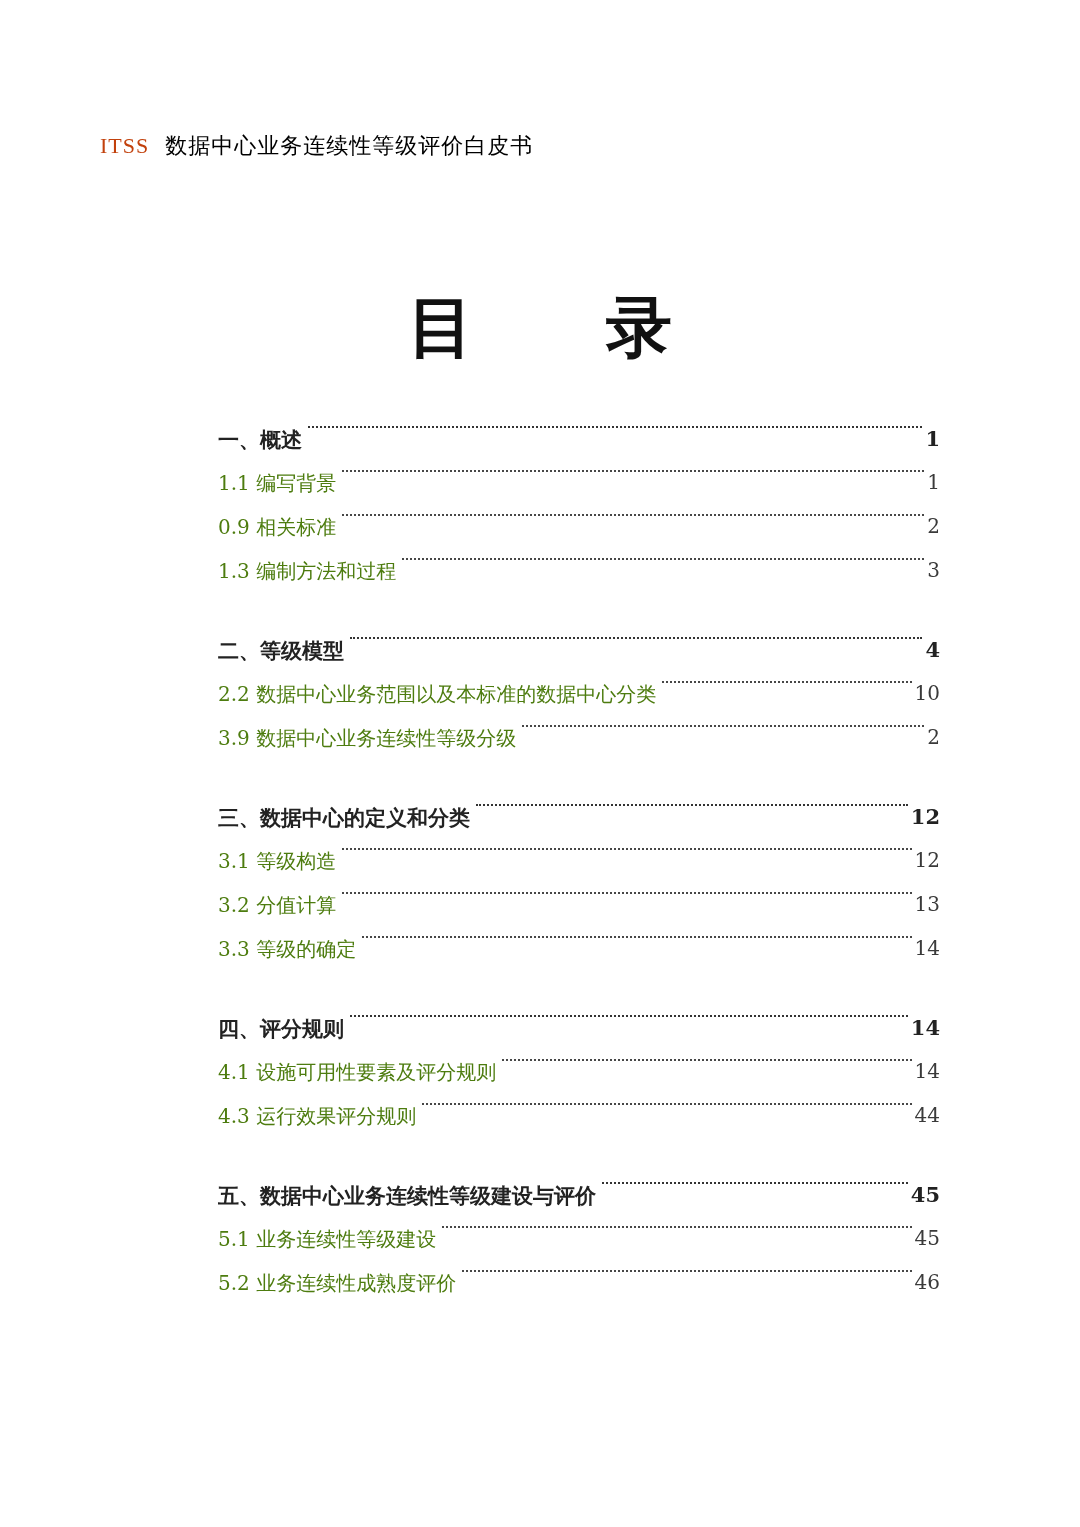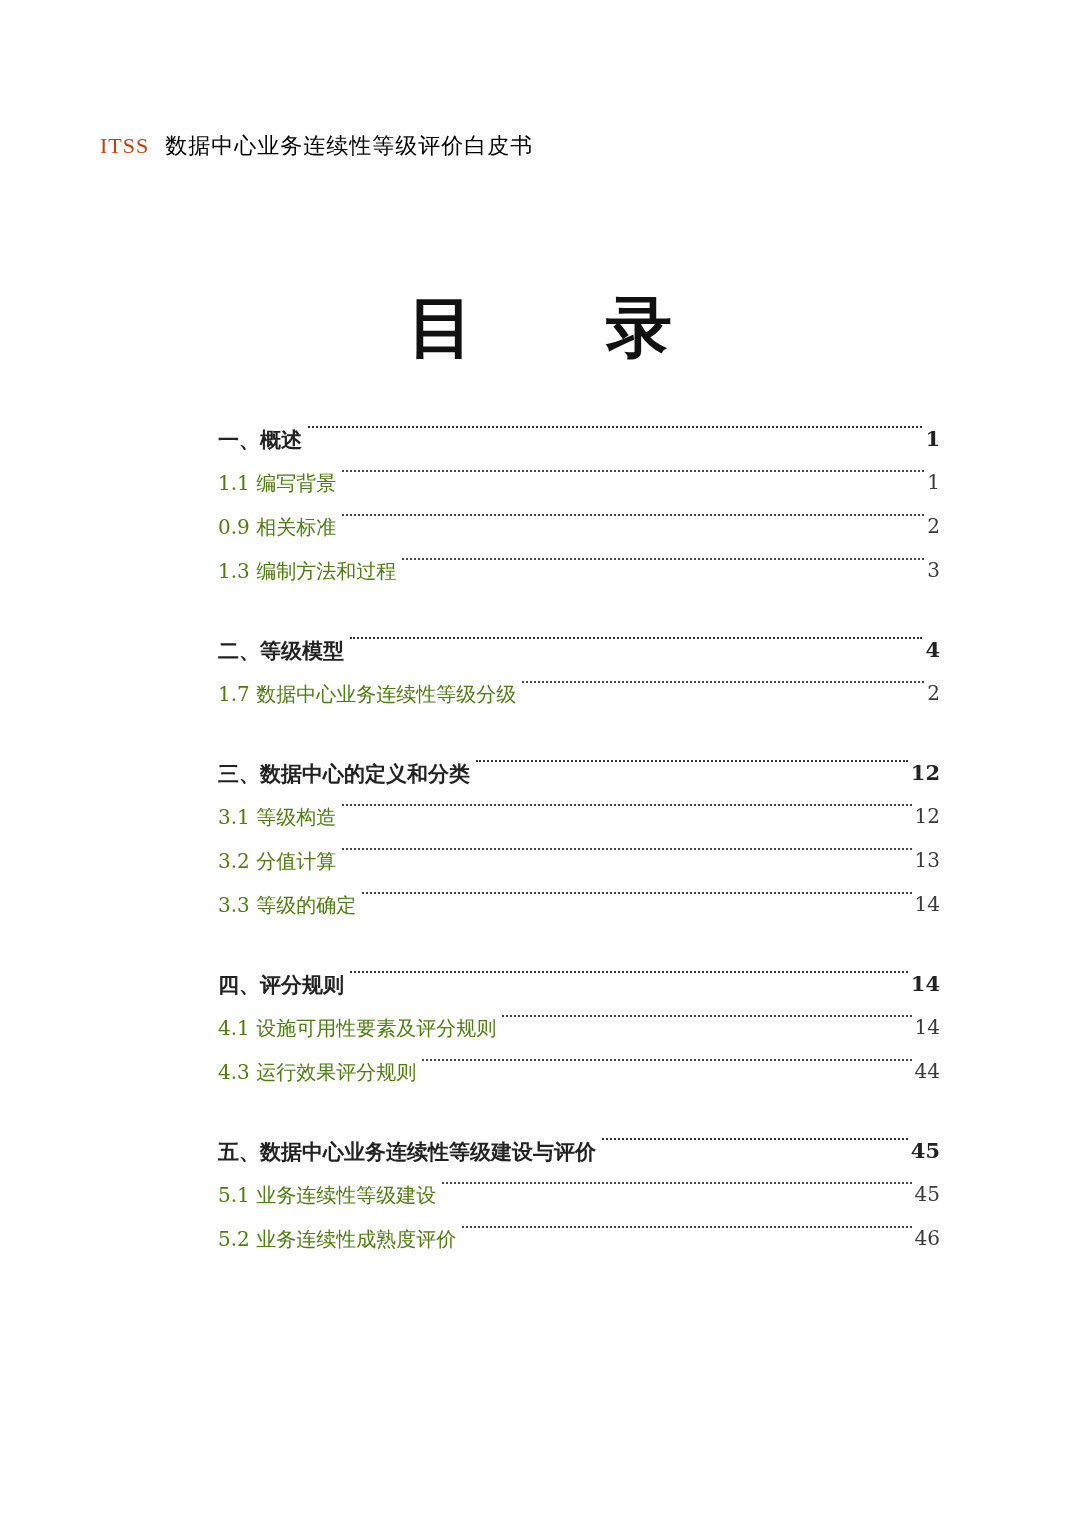--- a/index.html
+++ b/index.html
@@ -122,21 +122,26 @@
       </div>
     </div>
 
     <div class="toc-group">
       <div class="toc-row head">
         <span class="lbl">二、等级模型</span>
         <span class="leader"></span>
         <span class="pg">4</span>
       </div>
       <div class="toc-row">
-        <span class="lbl">1.7 数据中心业务连续性等级分级</span>
+        <span class="lbl">2.2 数据中心业务范围以及本标准的数据中心分类</span>
+        <span class="leader"></span>
+        <span class="pg">10</span>
+      </div>
+      <div class="toc-row">
+        <span class="lbl">3.9 数据中心业务连续性等级分级</span>
         <span class="leader"></span>
         <span class="pg">2</span>
       </div>
     </div>
 
     <div class="toc-group">
       <div class="toc-row head">
         <span class="lbl">三、数据中心的定义和分类</span>
         <span class="leader"></span>
         <span class="pg">12</span>

